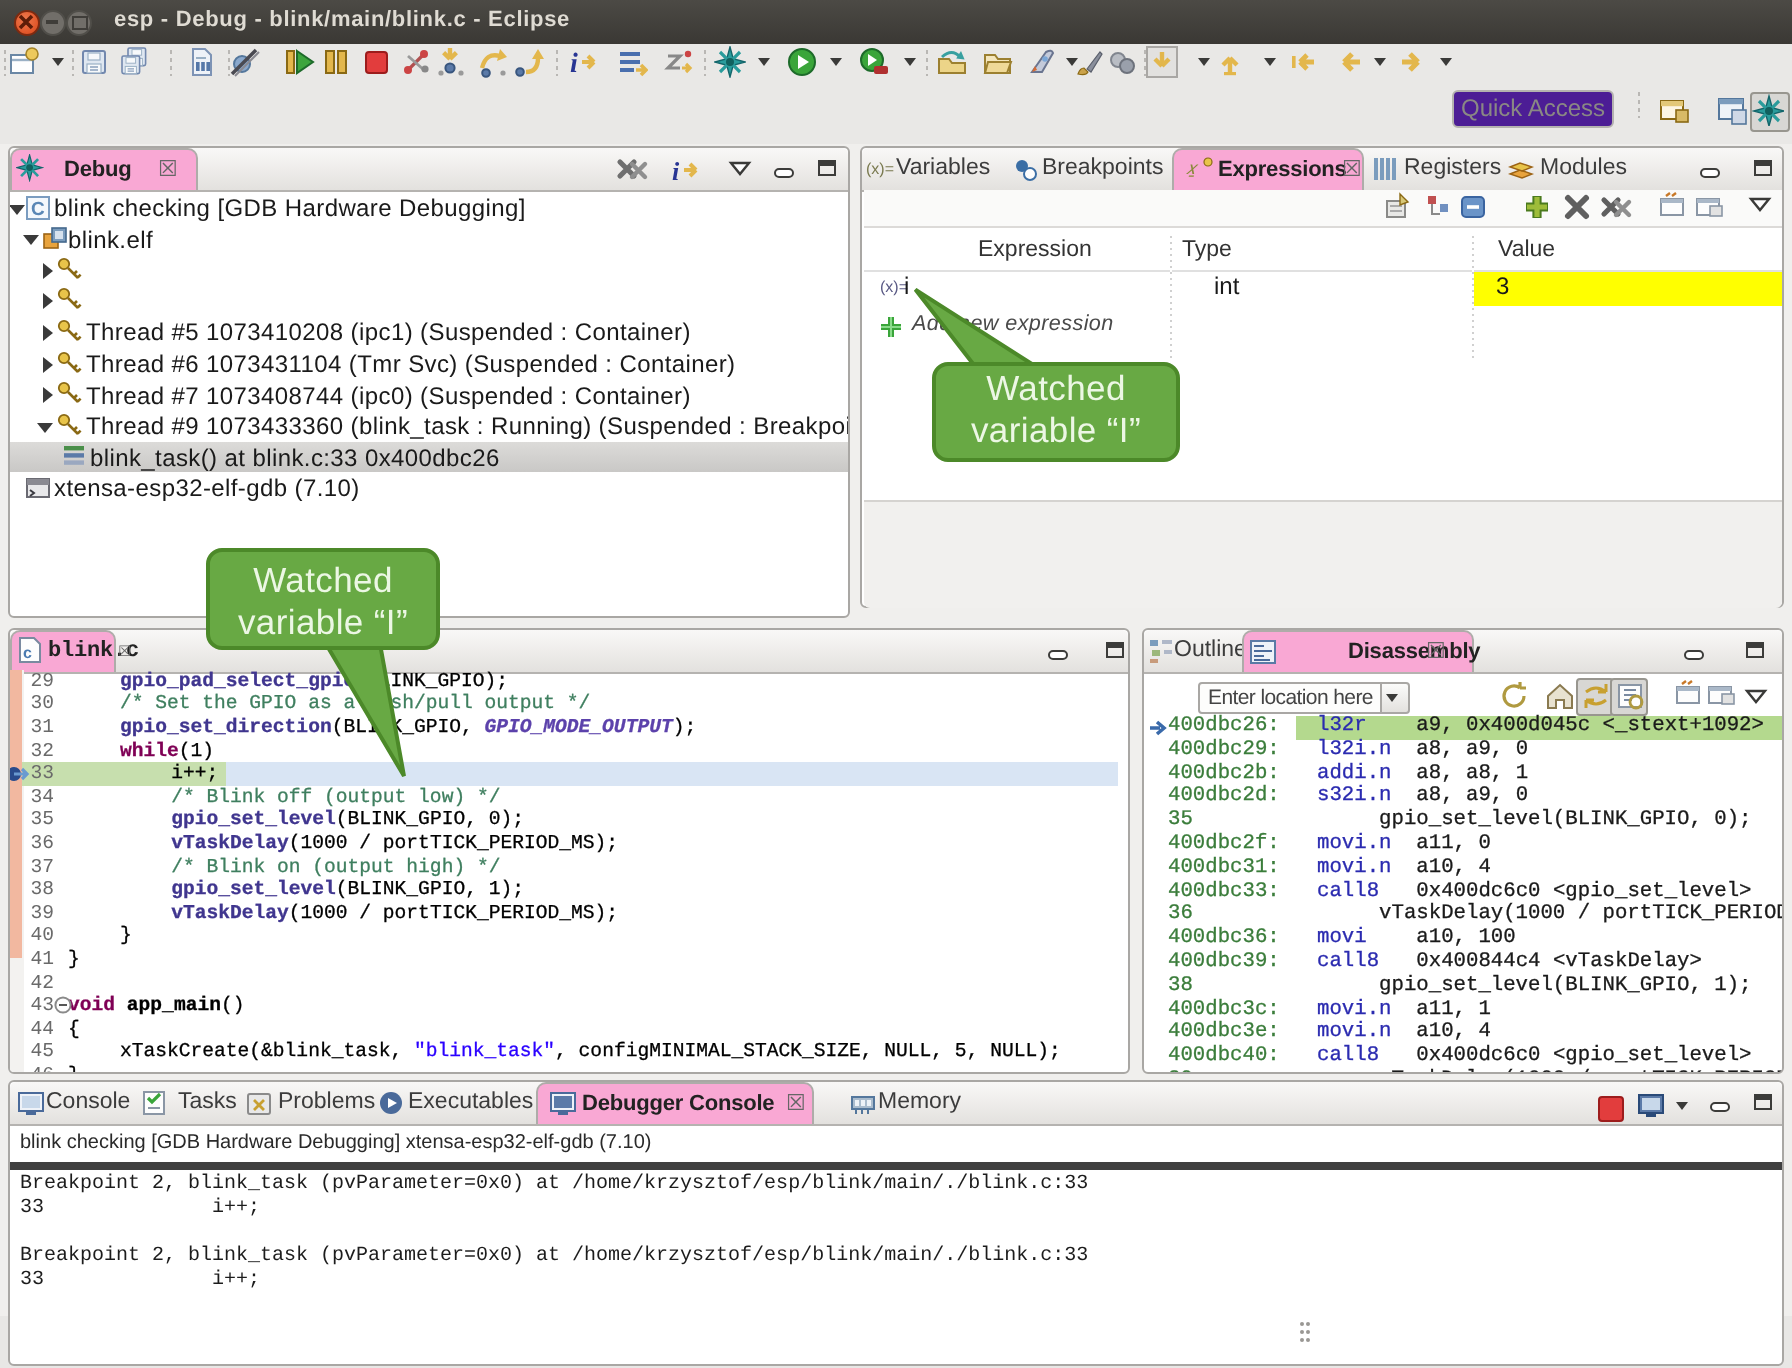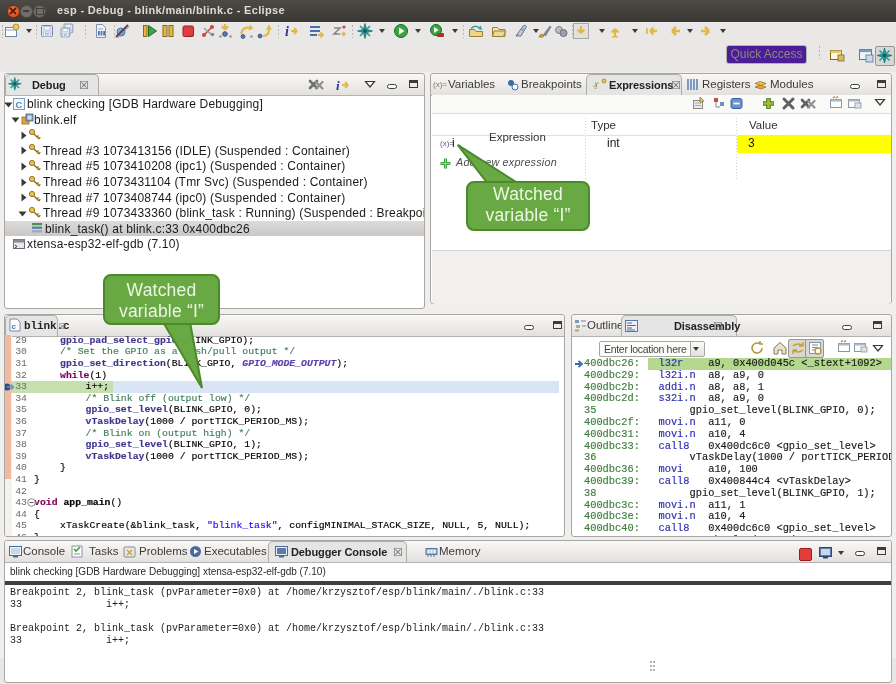--- a/index.html
+++ b/index.html
@@ -7,21 +7,21 @@
 .circ{position:absolute;top:5px;width:11px;height:11px;border-radius:50%;}
 #title{position:absolute;left:57px;top:4px;font-size:11px;font-weight:bold;color:#dfdbd3;letter-spacing:0.35px;}
 #toolband{left:0;top:22px;width:896px;height:50px;background:#E9E8E6;}
 #mainbg{left:0;top:72px;width:896px;height:586px;background:#F0EFED;}
 .dd{position:absolute;width:0;height:0;border-left:3.5px solid transparent;border-right:3.5px solid transparent;border-top:4px solid #3a3a38;}
 .vsep{position:absolute;top:25px;width:1px;height:13px;background:repeating-linear-gradient(#b9b7b4 0 2px,#e9e8e6 2px 4px);}
 #qa{position:absolute;left:726px;top:45px;width:79px;height:17px;background:#4c1d95;border:1px solid #b4b2af;border-radius:3px;color:#8a8884;font-size:12px;text-align:center;line-height:17px;}
 .panel{position:absolute;background:#fff;border:1px solid #a9a7a4;border-radius:3px;box-sizing:border-box;}
 .tabrow{position:absolute;left:0;top:0;right:0;height:21px;background:linear-gradient(#f9f8f7,#e3e1de);border-bottom:1px solid #b5b3b0;border-radius:3px 3px 0 0;}
 .tab{position:absolute;top:0;height:21px;font-size:11.5px;color:#3c3c3c;line-height:21px;white-space:nowrap;}
-.atab{position:absolute;top:0;height:21px;background:#e5e5e5;border:1px solid #aeaca9;border-bottom:none;border-radius:5px 5px 0 0;font-size:11px;font-weight:bold;color:#222;line-height:20px;box-sizing:border-box;white-space:nowrap;letter-spacing:-0.1px;}
+.atab{position:absolute;top:0;height:21px;background:#f9a8d4;border:1px solid #aeaca9;border-bottom:none;border-radius:5px 5px 0 0;font-size:11px;font-weight:bold;color:#222;line-height:20px;box-sizing:border-box;white-space:nowrap;letter-spacing:-0.1px;}
 .xclose{font-weight:normal;color:#666;font-size:11px;}
 .trow{position:absolute;height:16px;font-size:12px;letter-spacing:0.2px;color:#1a1a1a;white-space:nowrap;line-height:16px;}
 .code{position:absolute;font-family:"Liberation Mono",monospace;font-size:9.8px;white-space:pre;line-height:11.6px;color:#000;-webkit-text-stroke:0.15px;}
 .k{color:#7f0055;font-weight:bold;}
 .f{color:#40368f;font-weight:bold;}
 .cm{color:#3f7f5f;}
 .st{color:#2a00ff;}
 .mc{color:#5c42ab;font-style:italic;font-weight:bold;}
 .gut{position:absolute;width:17px;text-align:right;font-family:"Liberation Mono",monospace;font-size:9.8px;color:#6a6a6a;line-height:11.6px;}
 .dline{position:absolute;white-space:pre;font-family:"Liberation Mono",monospace;font-size:10.35px;color:#1a1a1a;line-height:11.8px;-webkit-text-stroke:0.15px;}
@@ -247,21 +247,20 @@
       <path d="M7 8 h6 M13 8 l-3 -3 M13 8 l-3 3" stroke="#e3b74c" stroke-width="2" fill="none"></path>
     </svg>
 <svg style="position:absolute;left:359px;top:6px;" width="12" height="9">
       <path d="M1.5 1.5 h9 l-4.5 5.5 z" fill="#fdfdfd" stroke="#3a3a38" stroke-width="1.2"></path>
     </svg>
 <div class="mmline" style="left:382px;top:10px;"></div>
 <div class="mmbox" style="left:404px;top:6px;"></div>
 <div style="position:absolute;left:0px;top:146.8px;width:419px;height:15.6px;background:linear-gradient(#dcdbd9,#c9c8c6);"></div>
 <div class="trow" style="left:22px;top:22.0px;">blink checking [GDB Hardware Debugging]</div>
 <div class="trow" style="left:29px;top:37.6px;">blink.elf</div>
-<div class="trow" style="left:38px;top:68.8px;">Thread #3 1073413156 (IDLE) (Suspended : Container)</div>
 <div class="trow" style="left:38px;top:84.4px;">Thread #5 1073410208 (ipc1) (Suspended : Container)</div>
 <div class="trow" style="left:38px;top:100.0px;">Thread #6 1073431104 (Tmr Svc) (Suspended : Container)</div>
 <div class="trow" style="left:38px;top:115.6px;">Thread #7 1073408744 (ipc0) (Suspended : Container)</div>
 <div class="trow" style="left:38px;top:131.2px;">Thread #9 1073433360 (blink_task : Running) (Suspended : Breakpoint)</div>
 <div class="trow" style="left:40px;top:146.8px;">blink_task() at blink.c:33 0x400dbc26</div>
 <div class="trow" style="left:22px;top:162.4px;">xtensa-esp32-elf-gdb (7.10)</div>
 <svg style="position:absolute;left:-1px;top:26px;" width="9" height="9">
       <path d="M0.5 2.5 L8.5 2.5 L4.5 7.5 z" fill="#3a3a3a"></path>
     </svg>
 <svg style="position:absolute;left:6px;top:41px;" width="9" height="9">
@@ -399,21 +398,21 @@
     </svg>
 <svg style="position:absolute;left:416px;top:22px;" width="15" height="15">
       <rect x="1.5" y="3.5" width="11" height="8" fill="#fdfdfd" stroke="#8a96a5"></rect>
       <rect x="1.5" y="3.5" width="11" height="2" fill="#aab8c8"></rect>
       <rect x="8" y="7" width="6" height="5" fill="#e2e2e2" stroke="#8a96a5" stroke-width="0.8"></rect>
     </svg>
 <svg style="position:absolute;left:443px;top:24px;" width="12" height="9">
       <path d="M1.5 1.5 h9 l-4.5 5.5 z" fill="#fdfdfd" stroke="#3a3a38" stroke-width="1.2"></path>
     </svg>
 <div style="position:absolute;left:1px;top:43px;width:459px;height:18px;border-bottom:1px solid #e0e0e0;font-size:11.5px;color:#333;">
-<span style="position:absolute;left:9px;top:14px;padding-left:48px;">Expression</span>
+<span style="position:absolute;left:9px;top:2px;padding-left:48px;">Expression</span>
 <span style="position:absolute;left:159px;top:2px;">Type</span>
 <span style="position:absolute;left:317px;top:2px;">Value</span>
     </div>
 <div style="position:absolute;left:154px;top:44px;width:1px;height:62px;background:repeating-linear-gradient(#d0d0d0 0 1px,#fff 1px 3px);"></div>
 <div style="position:absolute;left:305px;top:44px;width:1px;height:62px;background:repeating-linear-gradient(#d0d0d0 0 1px,#fff 1px 3px);"></div>
 <div style="position:absolute;left:306px;top:62px;width:154px;height:17px;background:#ffff00;"></div>
 <svg style="position:absolute;left:9px;top:63px;" width="15" height="12">
       <text x="0" y="9" font-size="8" fill="#5a5a85" font-family="Liberation Sans">(x)=</text>
     </svg>
 <div style="position:absolute;left:21px;top:62px;font-size:12px;color:#1a1a1a;">i</div>

